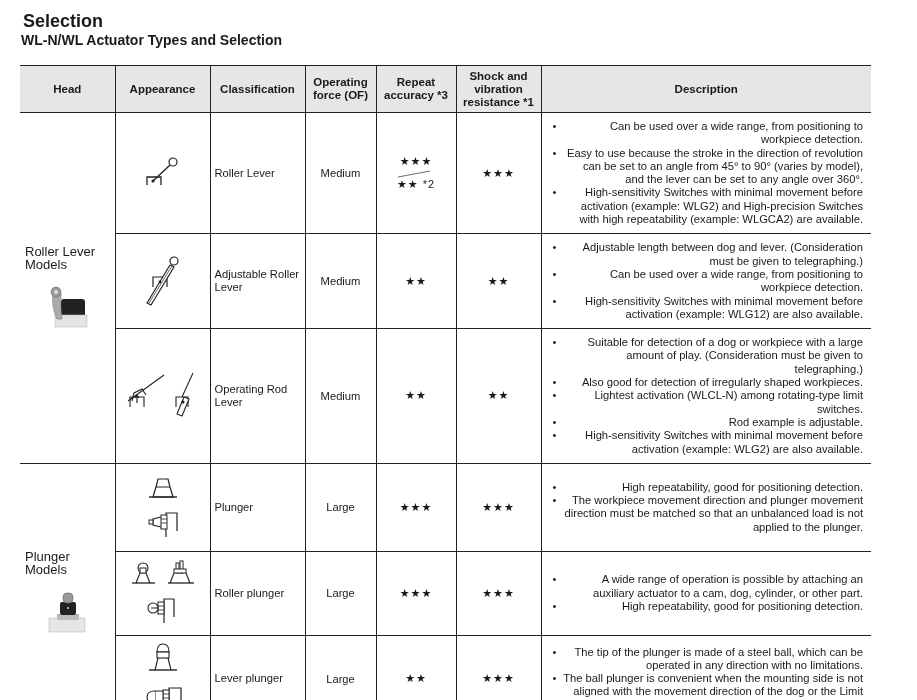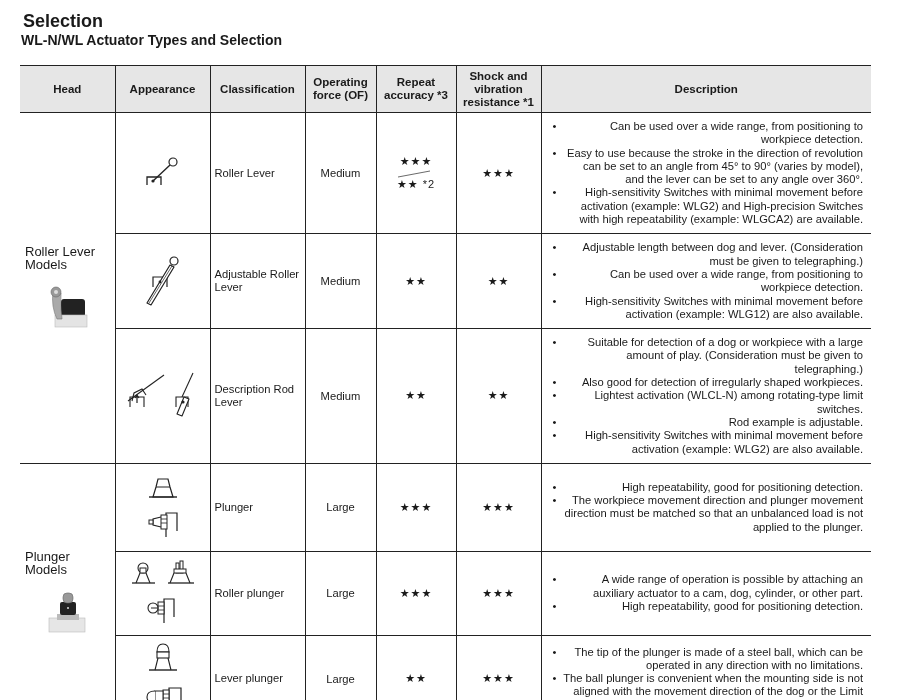--- a/index.html
+++ b/index.html
@@ -131,21 +131,21 @@
           <path d="M4 36 V26 H18 V36" fill="none" stroke="#222" stroke-width="1.1"></path>
           <path d="M6 30 L8 22 L16 18 L20 24" fill="none" stroke="#222" stroke-width="1.1"></path>
           <line x1="2" y1="30" x2="38" y2="4" stroke="#222" stroke-width="1.1"></line>
           <path d="M11 32 V25 M9 27 L11 24 L13 27" fill="none" stroke="#222" stroke-width="1.2"></path>
           <path d="M50 36 V26 H62 V36" fill="none" stroke="#222" stroke-width="1.1"></path>
           <line x1="56" y1="26" x2="67" y2="2" stroke="#222" stroke-width="1.1"></line>
           <path d="M51 43 L58 26 L63 28 L56 45 Z" fill="#fff" stroke="#222" stroke-width="1.1" stroke-linejoin="round"></path>
           <circle cx="57" cy="31" r="1.6" fill="#222"></circle>
         </svg>
       </td>
-      <td class="cls">Description Rod Lever</td>
+      <td class="cls">Operating Rod Lever</td>
       <td class="ctr">Medium</td>
       <td class="ctr stars">★★</td>
       <td class="ctr stars">★★</td>
       <td class="desc last">
         <ul>
           <li>Suitable for detection of a dog or workpiece with a large amount of play. (Consideration must be given to telegraphing.)</li>
           <li>Also good for detection of irregularly shaped workpieces.</li>
           <li>Lightest activation (WLCL-N) among rotating-type limit switches.</li>
           <li>Rod example is adjustable.</li>
           <li>High-sensitivity Switches with minimal movement before activation (example: WLG2) are also available.</li>

